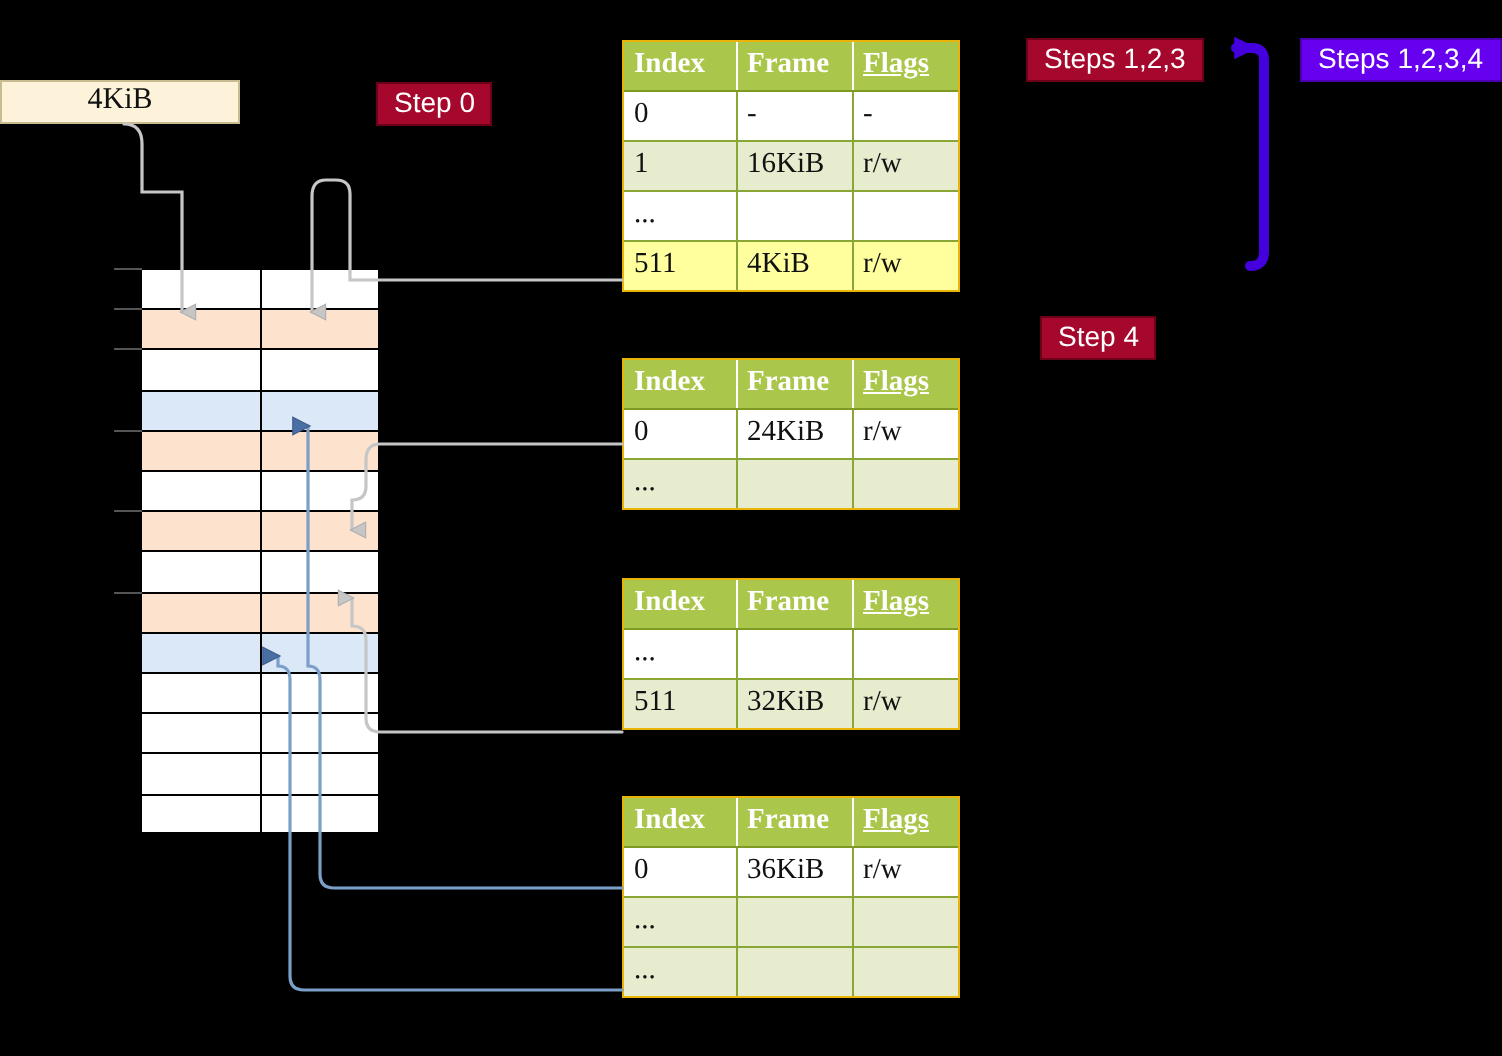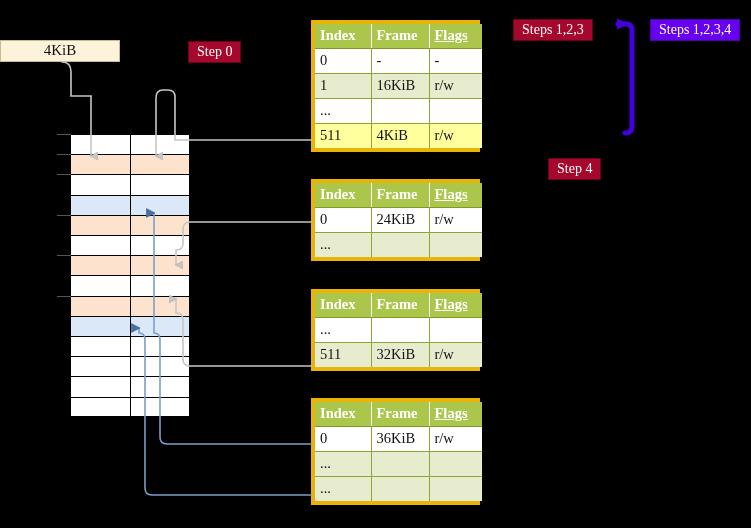--- a/index.html
+++ b/index.html
@@ -7,21 +7,21 @@
   body{
     width:751px;height:528px;position:relative;overflow:hidden;
     font-family:"Liberation Serif", serif;
     color:#000;
   }
   #stage{position:absolute;left:0;top:0;width:751px;height:528px;}
 
   
   .badge{
     position:absolute;
-    font-family:Liberation Serif, serif;
+    font-family:Liberation Sans, sans-serif;
     font-size:14px;
     color:#ffffff;
     padding:2px 8px 3px 8px;
     line-height:15px;
     white-space:nowrap;
     border:1px solid #000;
     box-sizing:border-box;
   }
   .badge.crimson{background:#a5082c;border-color:#6d0019;}
   .badge.violet{background:#6600ee;border-color:#4b00b0;}
@@ -34,21 +34,21 @@
     box-sizing:border-box;
     font-size:15px;
     color:#111;
     text-align:center;
     line-height:19px;
   }
 
   
   .ptable{
     position:absolute;
-    border:4px solid #eab308;
+    border:1px solid #eab308;
     box-sizing:border-box;
     border-collapse:collapse;
     background:#1d4ed8;
   }
   .ptable table{border-collapse:collapse;width:100%;table-layout:fixed;}
   .ptable th{
     background:#aac64b;
     color:#ffffff;
     font-weight:bold;
     font-size:14.5px;
@@ -101,21 +101,21 @@
 <div id="stage">
 
   <div class="memlabel" style="left:0px;top:40px;width:120px;height:22px;">4KiB</div>
 
   <div class="badge crimson" style="left:188px;top:41px;">Step 0</div>
 
   <div class="badge crimson" style="left:513px;top:19px;">Steps 1,2,3</div>
 
   <div class="badge violet" style="left:650px;top:19px;">Steps 1,2,3,4</div>
 
-  <div class="badge crimson" style="left:548px;top:158px;">Step 4</div>
+  <div class="badge crimson" style="left:520px;top:158px;">Step 4</div>
 
   <div class="memcol" id="memcol" style="left:70px;top:134px;width:120px;height:282px;">
       <div class="memrow mem-white" style="top: 0px; height: 20.2px; width: 120px;"></div>
       <div class="memrow mem-orange" style="top: 20.2px; height: 20.2px; width: 120px;"></div>
       <div class="memrow mem-white" style="top: 40.4px; height: 20.2px; width: 120px;"></div>
       <div class="memrow mem-blue" style="top: 60.6px; height: 20.2px; width: 120px;"></div>
       <div class="memrow mem-orange" style="top: 80.8px; height: 20.2px; width: 120px;"></div>
       <div class="memrow mem-white" style="top: 101px; height: 20.2px; width: 120px;"></div>
       <div class="memrow mem-orange" style="top: 121.2px; height: 20.2px; width: 120px;"></div>
       <div class="memrow mem-white" style="top: 141.4px; height: 20.2px; width: 120px;"></div>

